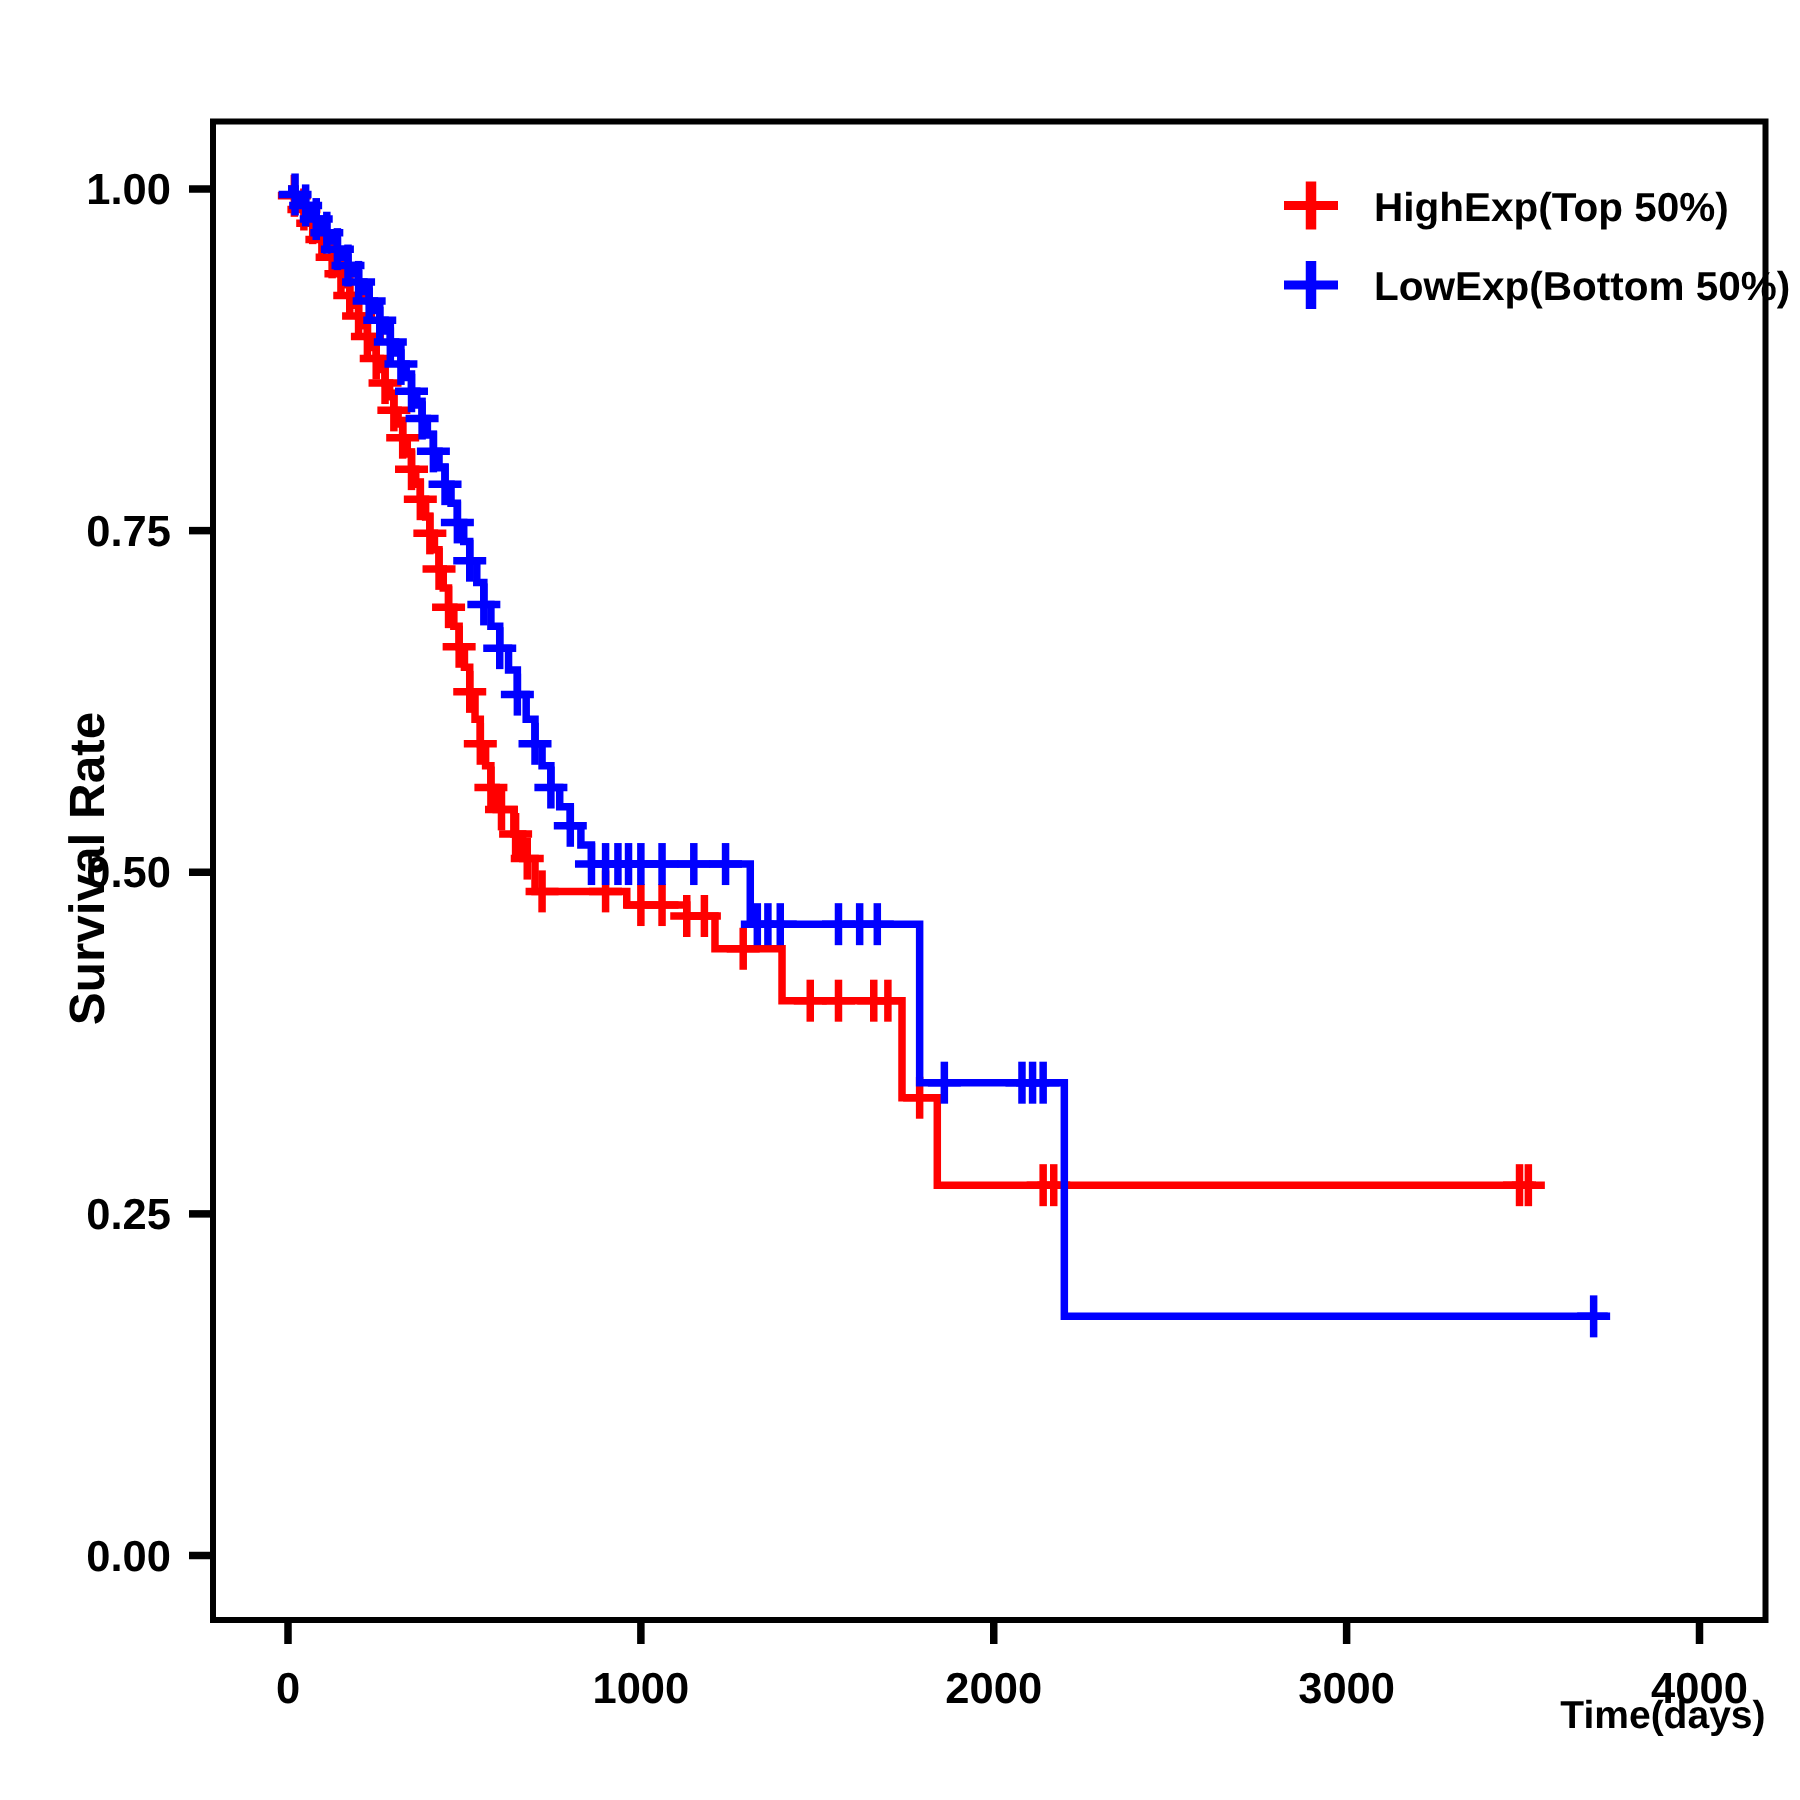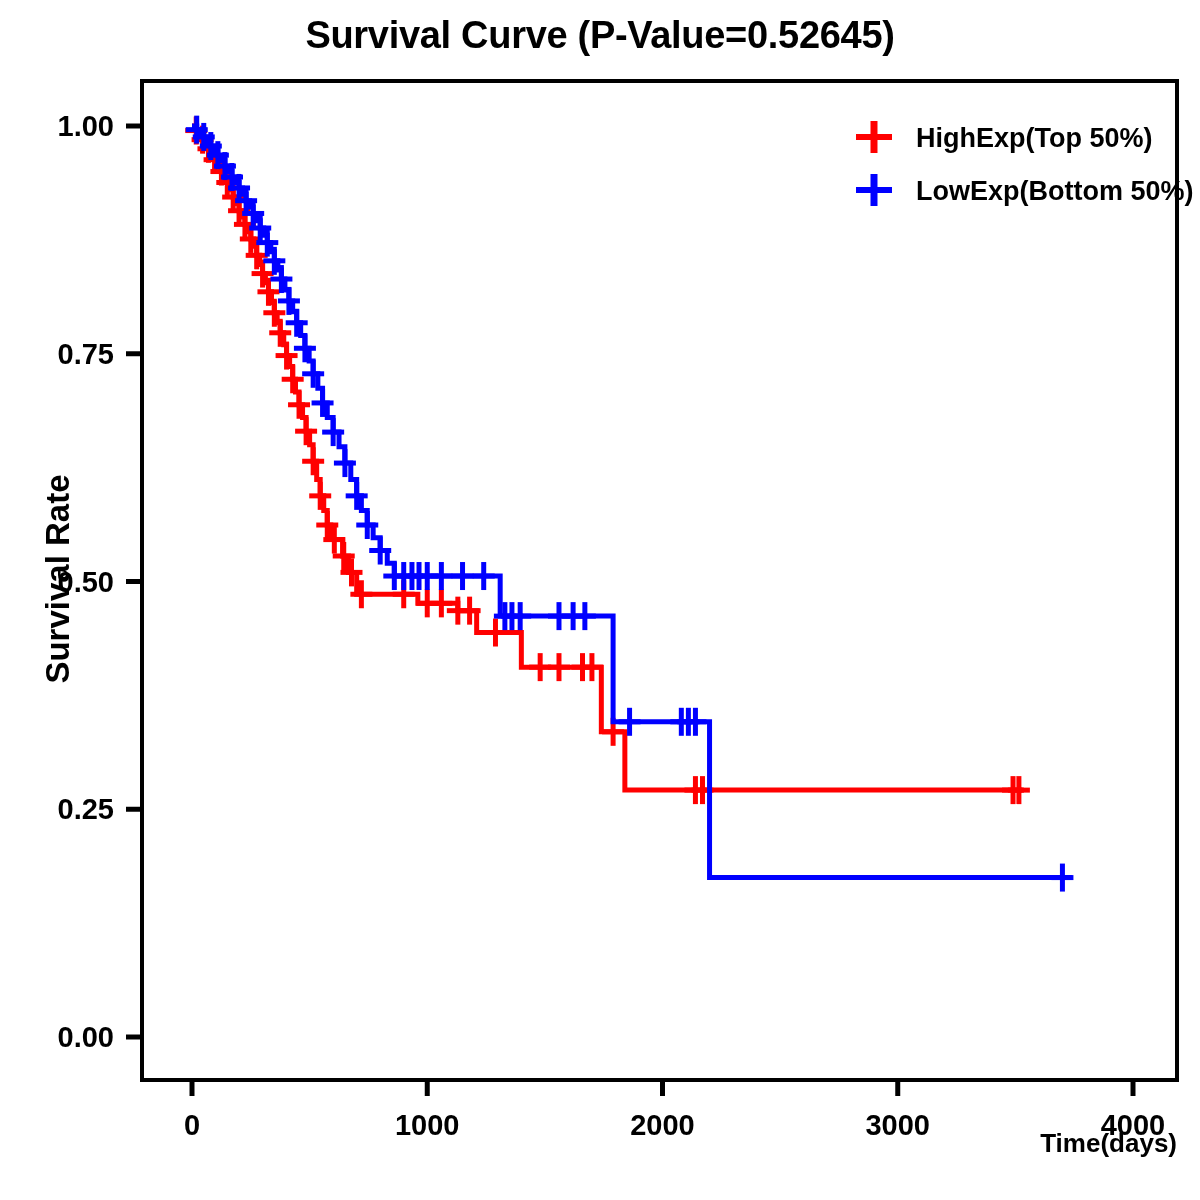--- a/index.html
+++ b/index.html
@@ -67,21 +67,20 @@
     font-size: 27px;
     font-weight: bold;
     fill: #000000;
   }
 </style>
 </head>
 <body>
 
 <div id="figure">
 
-  <div id="chart-title">Survival Curve (P-Value=0.52645)</div>
 
   <div id="y-axis-title">Survival Rate</div>
 
   <div id="x-axis-title">Time(days)</div>
 
   <svg id="plot" width="1200" height="1200">
     <g id="axis-frame">
         <rect x="142" y="81" width="1035" height="999" fill="none" stroke="#000000" stroke-width="4"></rect>
       </g>
     <g id="x-ticks-group">

